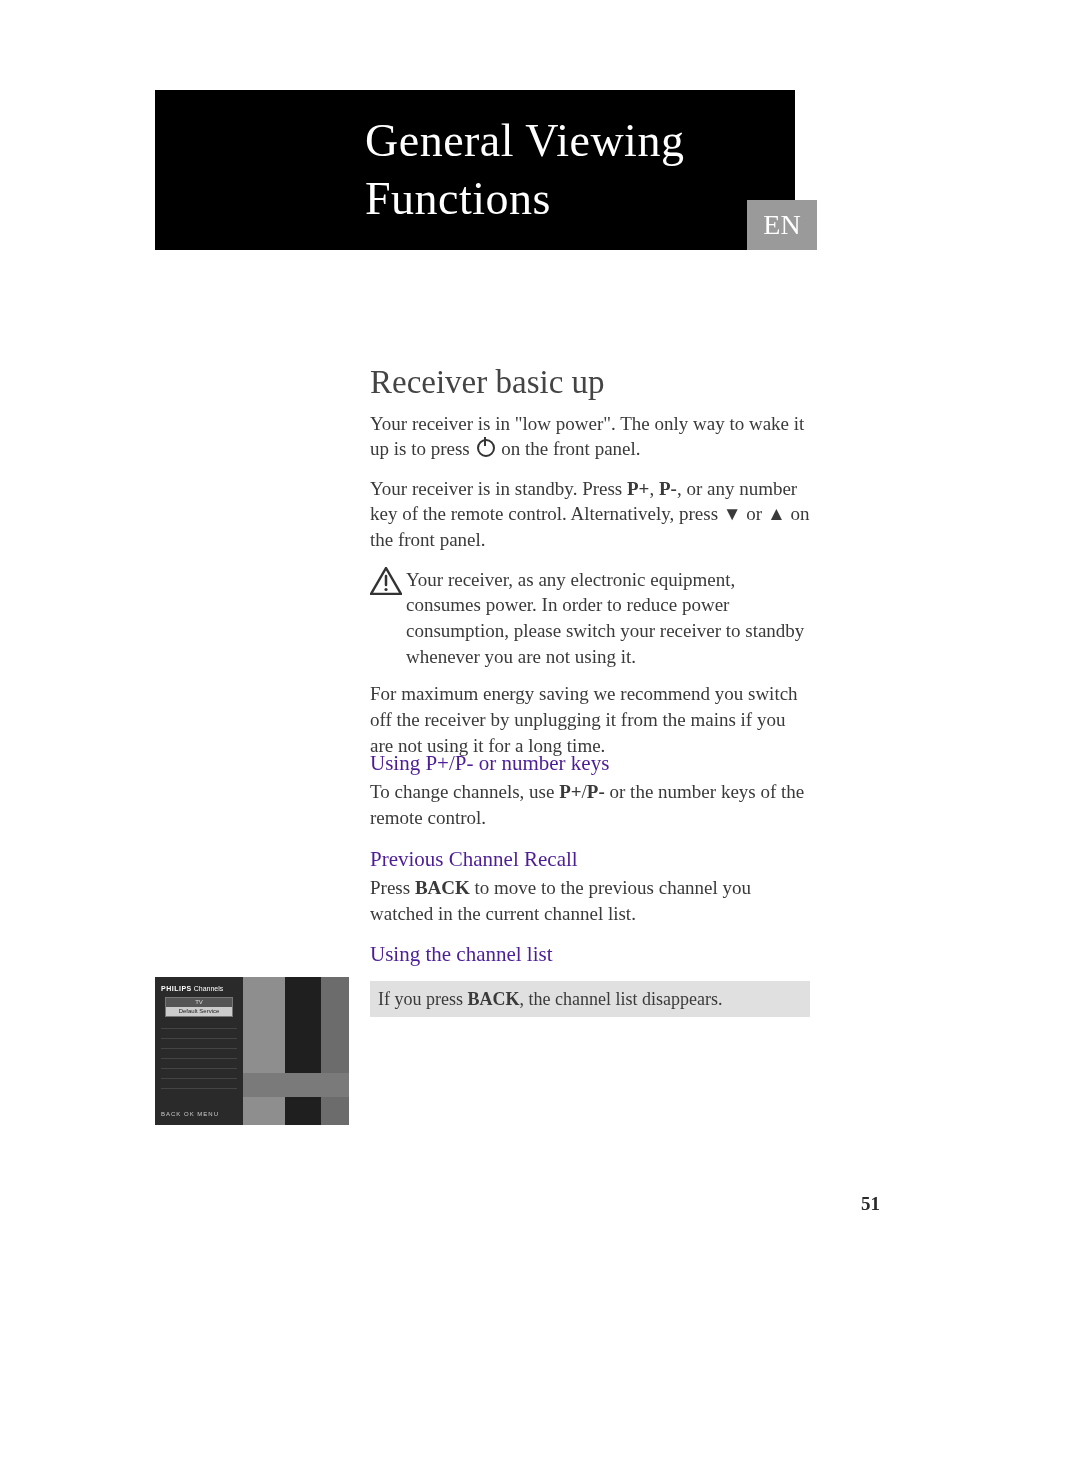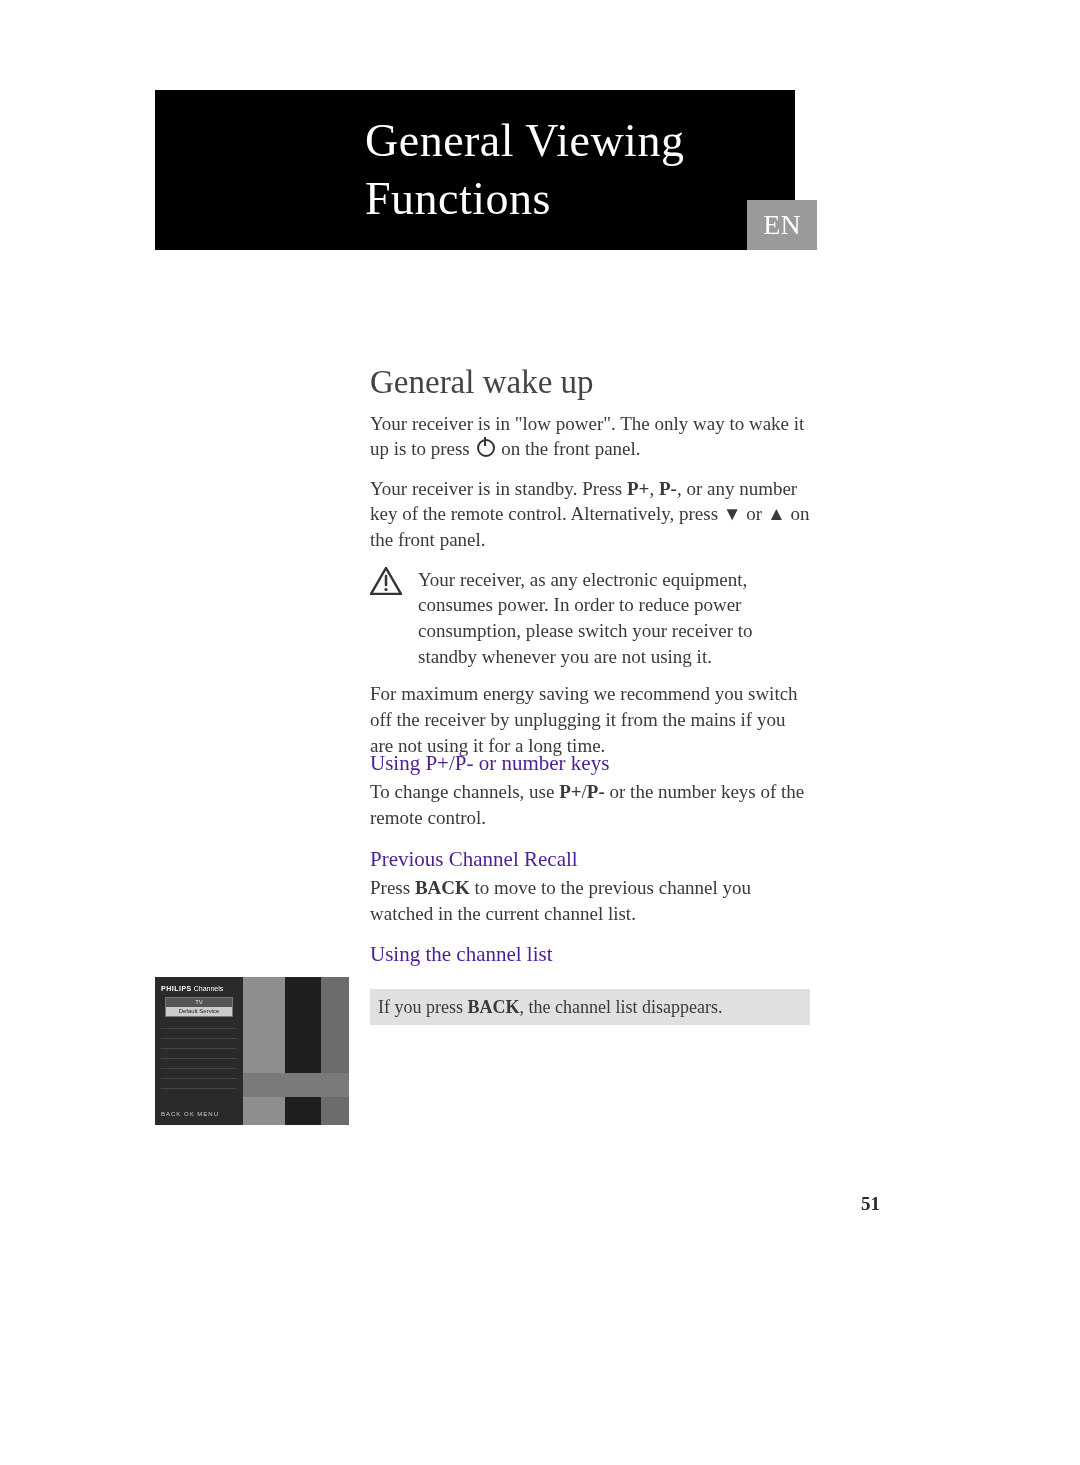--- a/index.html
+++ b/index.html
@@ -82,32 +82,32 @@
   }
   .power-icon::after {
     content: "";
     position: absolute;
     left: 5px; top: -4px;
     width: 2px; height: 9px;
     background: #333;
   }
   .warn-row {
     display: flex;
-    gap: 16px;
+    gap: 4px;
     margin-bottom: 12px;
   }
   .warn-icon {
     flex: 0 0 32px;
     height: 28px;
   }
   .warn-icon svg { width: 32px; height: 28px; }
   .note-bar {
     background: #e0e0e0;
     padding: 6px 8px;
-    margin-top: 20px;
+    margin-top: 12px;
     font-size: 18px;
   }
   .screenshot {
     position: absolute;
     top: 977px;
     left: 155px;
     width: 194px;
     height: 148px;
     background: #6c6c6c;
   }
@@ -193,21 +193,21 @@
   <div class="title-block">
     <span>General Viewing Functions</span>
   </div>
 
   <div class="lang-tab">
     <span>EN</span>
   </div>
 
 
   <div class="body-col sec1">
-    <div class="h2">General wake up</div>
+    <div class="h2">Receiver basic up</div>
     <p>
       <span>Your receiver is in "low power". The only way to wake it up is to press </span>
       <span class="power-icon"></span>
       <span> on the front panel.</span>
     </p>
     <p>
       <span>Your receiver is in standby. Press </span><span class="bold">P+</span><span>, </span><span class="bold">P-</span><span>, or any number key of the remote control. Alternatively, press  ▼  or  ▲ on the front panel.</span>
     </p>
     <div class="warn-row">
       <div class="warn-icon">

